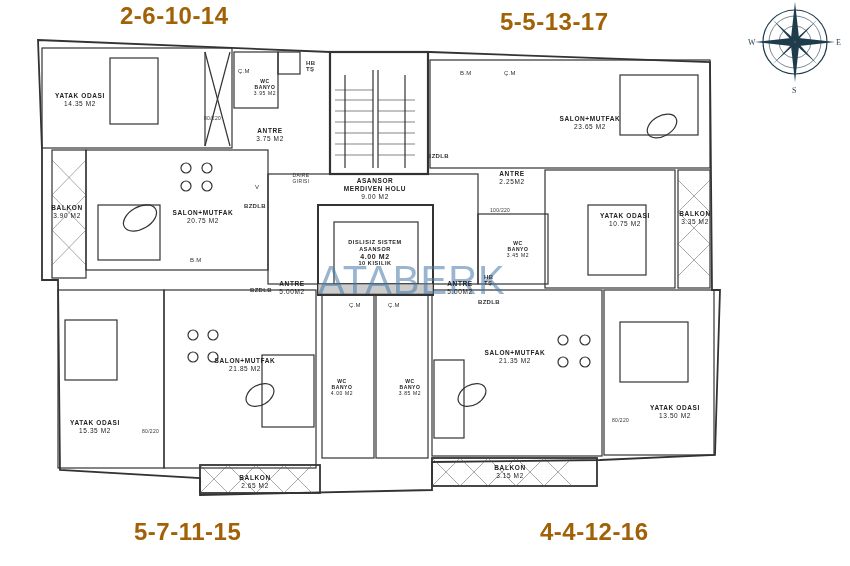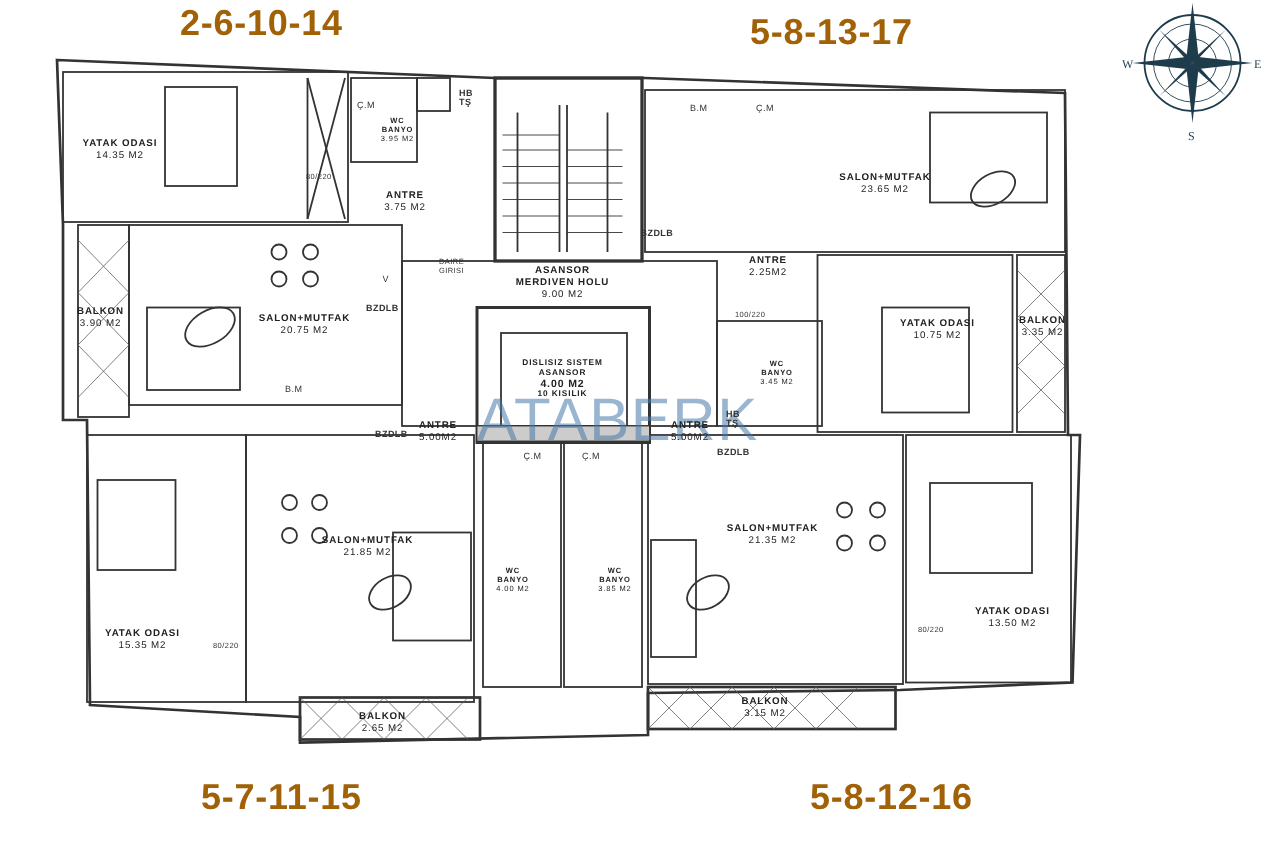--- a/index.html
+++ b/index.html
@@ -110,23 +110,23 @@
     <path d="M52 160 L86 195 M52 195 L86 160 M52 195 L86 230 M52 230 L86 195 M52 230 L86 265 M52 265 L86 230"></path>
     <path d="M678 180 L710 212 M678 212 L710 180 M678 212 L710 244 M678 244 L710 212 M678 244 L710 276 M678 276 L710 244"></path>
     <path d="M200 465 L228 493 M228 465 L256 493 M256 465 L284 493 M284 465 L312 493 M228 465 L200 493 M256 465 L228 493 M284 465 L256 493 M312 465 L284 493"></path>
     <path d="M432 458 L460 486 M460 458 L488 486 M488 458 L516 486 M516 458 L544 486 M544 458 L572 486 M460 458 L432 486 M488 458 L460 486 M516 458 L488 486 M544 458 L516 486 M572 458 L544 486"></path>
   </g>
 
   <rect x="318" y="284" width="115" height="10" fill="#ccc" stroke="#333" stroke-width="0.6"></rect>
 </svg>
 
 <div class="unit-label" style="left:120px;top:2px;">2-6-10-14</div>
-<div class="unit-label" style="left:500px;top:8px;">5-8-13-17</div>
+<div class="unit-label" style="left:500px;top:8px;">5-5-13-17</div>
 <div class="unit-label" style="left:134px;top:518px;">5-7-11-15</div>
-<div class="unit-label" style="left:540px;top:518px;">5-8-12-16</div>
+<div class="unit-label" style="left:540px;top:518px;">4-4-12-16</div>
 
 <div class="compass">
   <svg width="100" height="100" viewBox="0 0 100 100">
     <circle cx="50" cy="42" r="32" fill="none" stroke="#1f3c4d" stroke-width="1.2"></circle>
     <circle cx="50" cy="42" r="26" fill="none" stroke="#1f3c4d" stroke-width="0.6"></circle>
     <circle cx="50" cy="42" r="16" fill="none" stroke="#1f3c4d" stroke-width="0.6"></circle>
     <polygon points="50,2 54,38 50,42 46,38" fill="#1f3c4d"></polygon>
     <polygon points="50,82 54,46 50,42 46,46" fill="#1f3c4d"></polygon>
     <polygon points="10,42 46,38 50,42 46,46" fill="#1f3c4d"></polygon>
     <polygon points="90,42 54,38 50,42 54,46" fill="#1f3c4d"></polygon>

